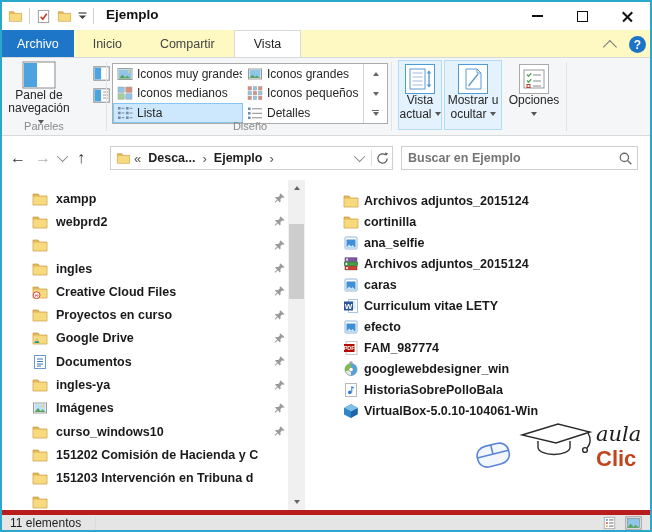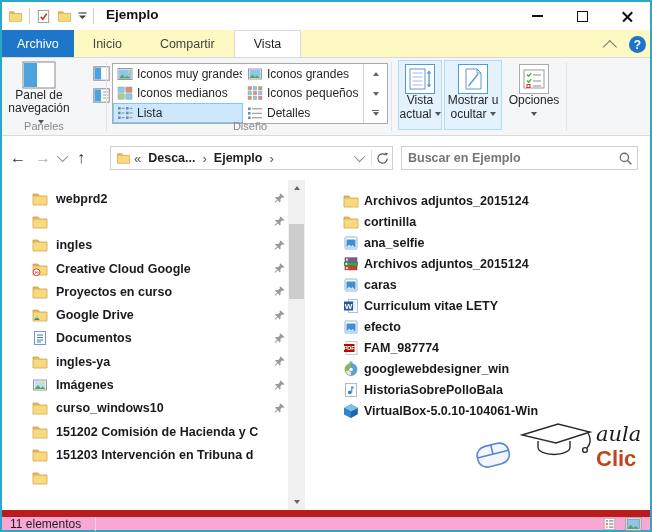--- a/index.html
+++ b/index.html
@@ -80,21 +80,21 @@
   .side-item .pin{margin-left:auto;margin-right:2px;}
   .sb-track{position:absolute;left:286px;top:0;width:17px;height:330px;background:#f0f0f0;}
   .sb-arrow{position:absolute;left:0;width:17px;height:16px;display:flex;align-items:center;justify-content:center;}
   .sb-thumb{position:absolute;left:1px;top:44px;width:15px;height:75px;background:#cdcdcd;}
   .content{position:absolute;left:328px;top:0;width:338px;height:330px;padding-top:10px;box-sizing:border-box;}
   .file-item{display:flex;align-items:center;height:21px;padding-left:13px;font-size:12.5px;font-weight:600;color:#1a1a1a;white-space:nowrap;}
   .file-item .lbl{margin-left:5px;}
   .watermark{position:absolute;right:6px;top:234px;}
 
   
-  .statusbar{position:absolute;left:0;top:508px;width:648px;height:20px;background:#f9a8d4;border-top:7px solid #b91c1c;box-sizing:border-box;display:flex;align-items:center;font-size:12px;color:#1e1e1e;}
+  .statusbar{position:absolute;left:0;top:508px;width:648px;height:20px;background:#e5e5e5;border-top:5px solid #b91c1c;box-sizing:border-box;display:flex;align-items:center;font-size:12px;color:#1e1e1e;}
   .statusbar .count{padding-left:8px;}
   .statusbar .st-sep{width:1px;height:14px;background:#dcdcdc;margin-left:14px;}
   .st-views{margin-left:auto;display:flex;align-items:center;gap:8px;padding-right:8px;}
 </style>
 </head>
 <body>
 
 <div class="window">
 
   <div class="titlebar">
@@ -396,20 +396,34 @@
 
   <div class="main">
     <div class="sidebar" id="sidebar">
         <div class="side-item">
           <span class="ic">
             <svg width="16" height="16" viewBox="0 0 16 16">
               <path d="M1 3h5l1.6 2H15v9H1z" fill="#e3b85b" stroke="#c49a3c" stroke-width=".7"></path>
               <rect x="1.4" y="5.6" width="13.2" height="8" fill="#f7d97e"></rect>
             </svg>
           </span>
+          <span class="lbl">xampp</span>
+          <span class="ic pin">
+            <svg width="13" height="13" viewBox="0 0 16 16">
+              <path d="M9.4 1.8l4.8 4.8-1.3.5-1.8-.2-2 2 .3 2.9-1.1 1.1-2.3-2.8-3.1 3.1-.8-.8 3.1-3.1L2.4 7.1l1.1-1.1 2.9.3 2-2-.2-1.8z" fill="#9a9a9a"></path>
+            </svg>
+          </span>
+        </div>
+        <div class="side-item">
+          <span class="ic">
+            <svg width="16" height="16" viewBox="0 0 16 16">
+              <path d="M1 3h5l1.6 2H15v9H1z" fill="#e3b85b" stroke="#c49a3c" stroke-width=".7"></path>
+              <rect x="1.4" y="5.6" width="13.2" height="8" fill="#f7d97e"></rect>
+            </svg>
+          </span>
           <span class="lbl">webprd2</span>
           <span class="ic pin">
             <svg width="13" height="13" viewBox="0 0 16 16">
               <path d="M9.4 1.8l4.8 4.8-1.3.5-1.8-.2-2 2 .3 2.9-1.1 1.1-2.3-2.8-3.1 3.1-.8-.8 3.1-3.1L2.4 7.1l1.1-1.1 2.9.3 2-2-.2-1.8z" fill="#9a9a9a"></path>
             </svg>
           </span>
         </div>
         <div class="side-item">
           <span class="ic">
             <svg width="16" height="16" viewBox="0 0 16 16">
@@ -439,21 +453,21 @@
         </div>
         <div class="side-item">
           <span class="ic">
             <svg width="16" height="16" viewBox="0 0 16 16">
               <path d="M1 3h5l1.6 2H15v9H1z" fill="#e3b85b" stroke="#c49a3c" stroke-width=".7"></path>
               <rect x="1.4" y="5.6" width="13.2" height="8" fill="#f7d97e"></rect>
               <circle cx="4.6" cy="11.2" r="3.4" fill="#fff" stroke="#cf2e24" stroke-width=".9"></circle>
               <text x="4.6" y="13.2" font-size="5.5" text-anchor="middle" fill="#cf2e24">∞</text>
             </svg>
           </span>
-          <span class="lbl">Creative Cloud Google</span>
+          <span class="lbl">Creative Cloud Files</span>
           <span class="ic pin">
             <svg width="13" height="13" viewBox="0 0 16 16">
               <path d="M9.4 1.8l4.8 4.8-1.3.5-1.8-.2-2 2 .3 2.9-1.1 1.1-2.3-2.8-3.1 3.1-.8-.8 3.1-3.1L2.4 7.1l1.1-1.1 2.9.3 2-2-.2-1.8z" fill="#9a9a9a"></path>
             </svg>
           </span>
         </div>
         <div class="side-item">
           <span class="ic">
             <svg width="16" height="16" viewBox="0 0 16 16">
               <path d="M1 3h5l1.6 2H15v9H1z" fill="#e3b85b" stroke="#c49a3c" stroke-width=".7"></path>

